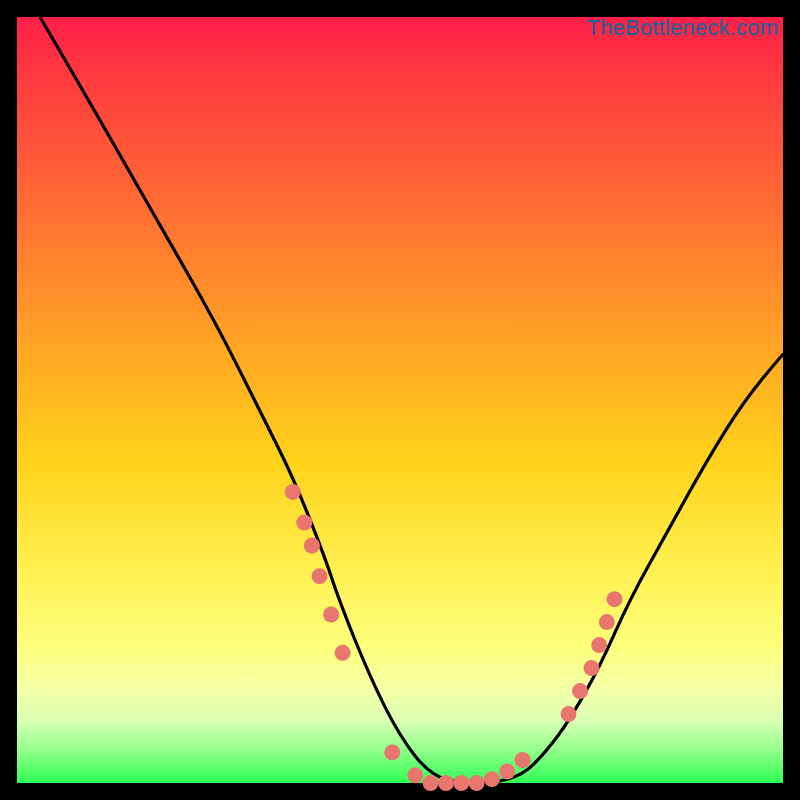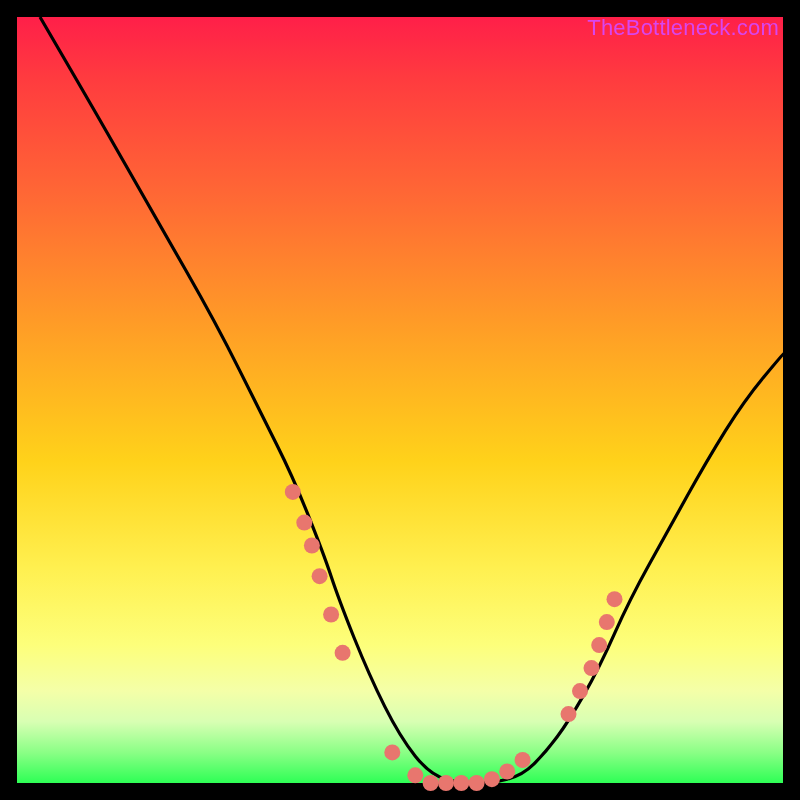--- a/index.html
+++ b/index.html
@@ -46,21 +46,21 @@
     left: 0;
     top: 0;
     width: 766px;
     height: 766px;
     overflow: visible;
   }
   .watermark {
     position: absolute;
     top: -2px;
     right: 4px;
-    color: #d946ef;
+    color: #0369a1;
     font-size: 22px;
     font-weight: 500;
     user-select: none;
     letter-spacing: 0.2px;
   }
 </style>
 </head>
 <body>
 
 <div class="frame">

